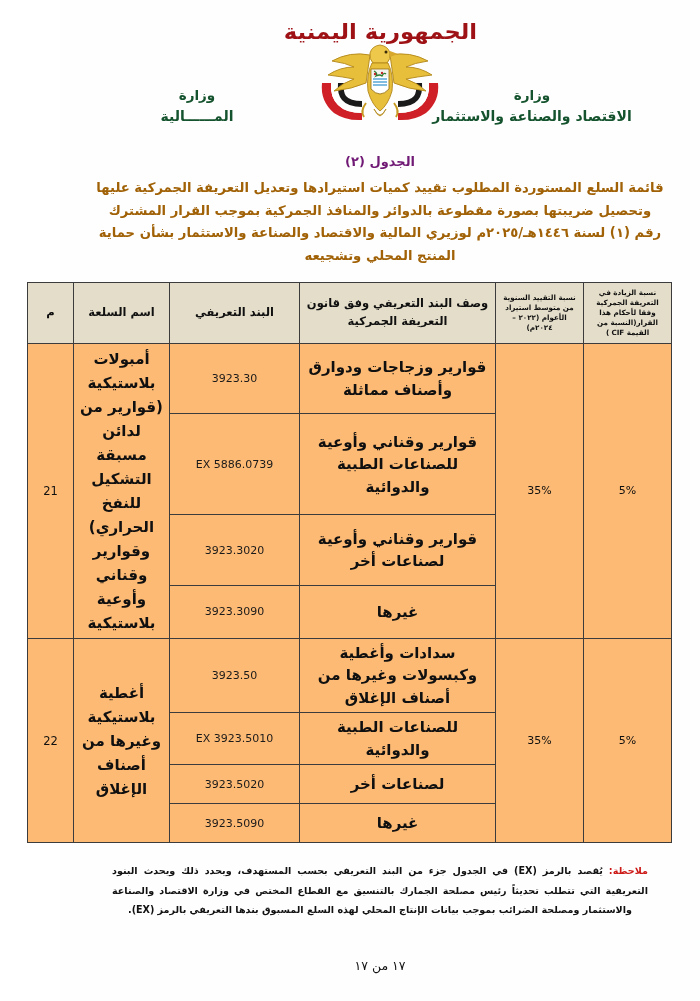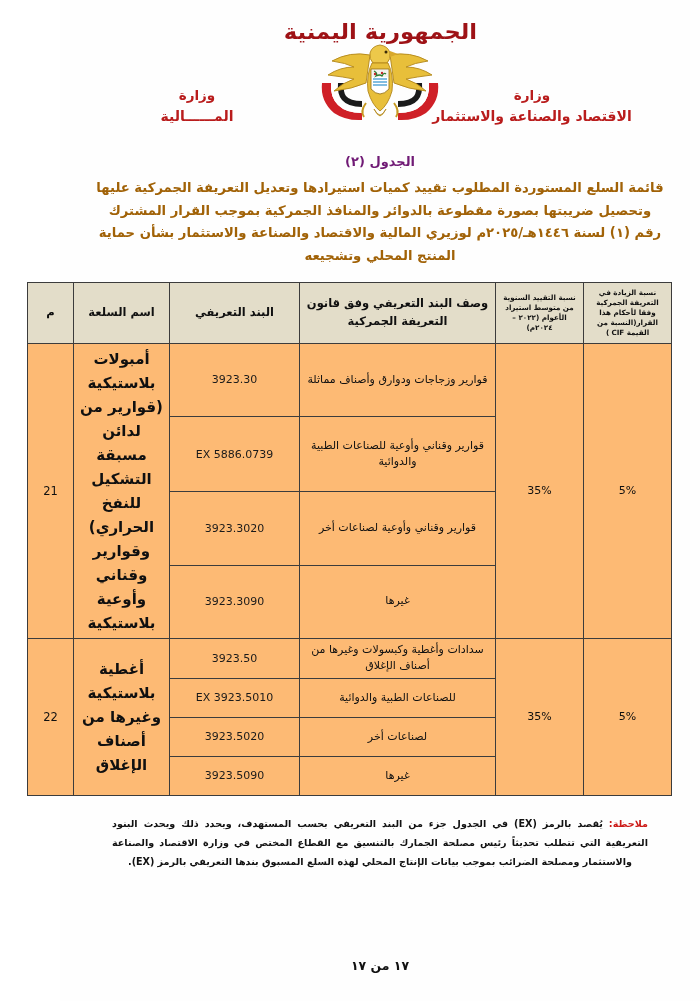--- a/index.html
+++ b/index.html
@@ -52,21 +52,21 @@
   }
 
   .emblem-svg { display:block; }
 
   .ministry {
     position: absolute;
     top: 86px;
     text-align: center;
     font-weight: bold;
     line-height: 1.45;
-    color: #b91c1c;
+    color: #14532d;
   }
   .ministry .l1 { font-size: 13.5px; letter-spacing: 0.5px; }
   .ministry .l2 { font-size: 14px; letter-spacing: 0.3px; }
 
   .ministry-right { right: 18px; width: 300px; }
   .ministry-left  { left: 22px;  width: 230px; }
 
   
   .table-number {
     text-align: center;
@@ -113,22 +113,22 @@
   .th-small{ font-size: 7.2px;  line-height: 1.4; letter-spacing: -0.1px; }
 
   col.c-inc  { width: 88px; }
   col.c-cap  { width: 88px; }
   col.c-desc { width: 196px; }
   col.c-code { width: 130px; }
   col.c-name { width: 96px; }
   col.c-num  { width: 46px; }
 
   td.desc {
-    font-size: 11px;
-    font-weight: normal;
+    font-size: 15px;
+    font-weight: bold;
     line-height: 1.5;
     height: 32px;
     letter-spacing: -0.1px;
   }
   td.code {
     font-size: 11px;
     font-family: "DejaVu Sans", "Liberation Sans", sans-serif;
     direction: ltr;
     color: #1a1a1a;
   }
@@ -162,21 +162,21 @@
   .note .kw { color: #cc1a17; }
 
   
   .page-footer {
     position: absolute;
     bottom: 28px;
     left: 0;
     right: 0;
     text-align: center;
     font-size: 12.5px;
-    font-weight: bold;
+    font-weight: normal;
     color: #111;
   }
 </style>
 </head>
 <body>
 
 <div class="page">
 
   <div class="header-zone">
 

